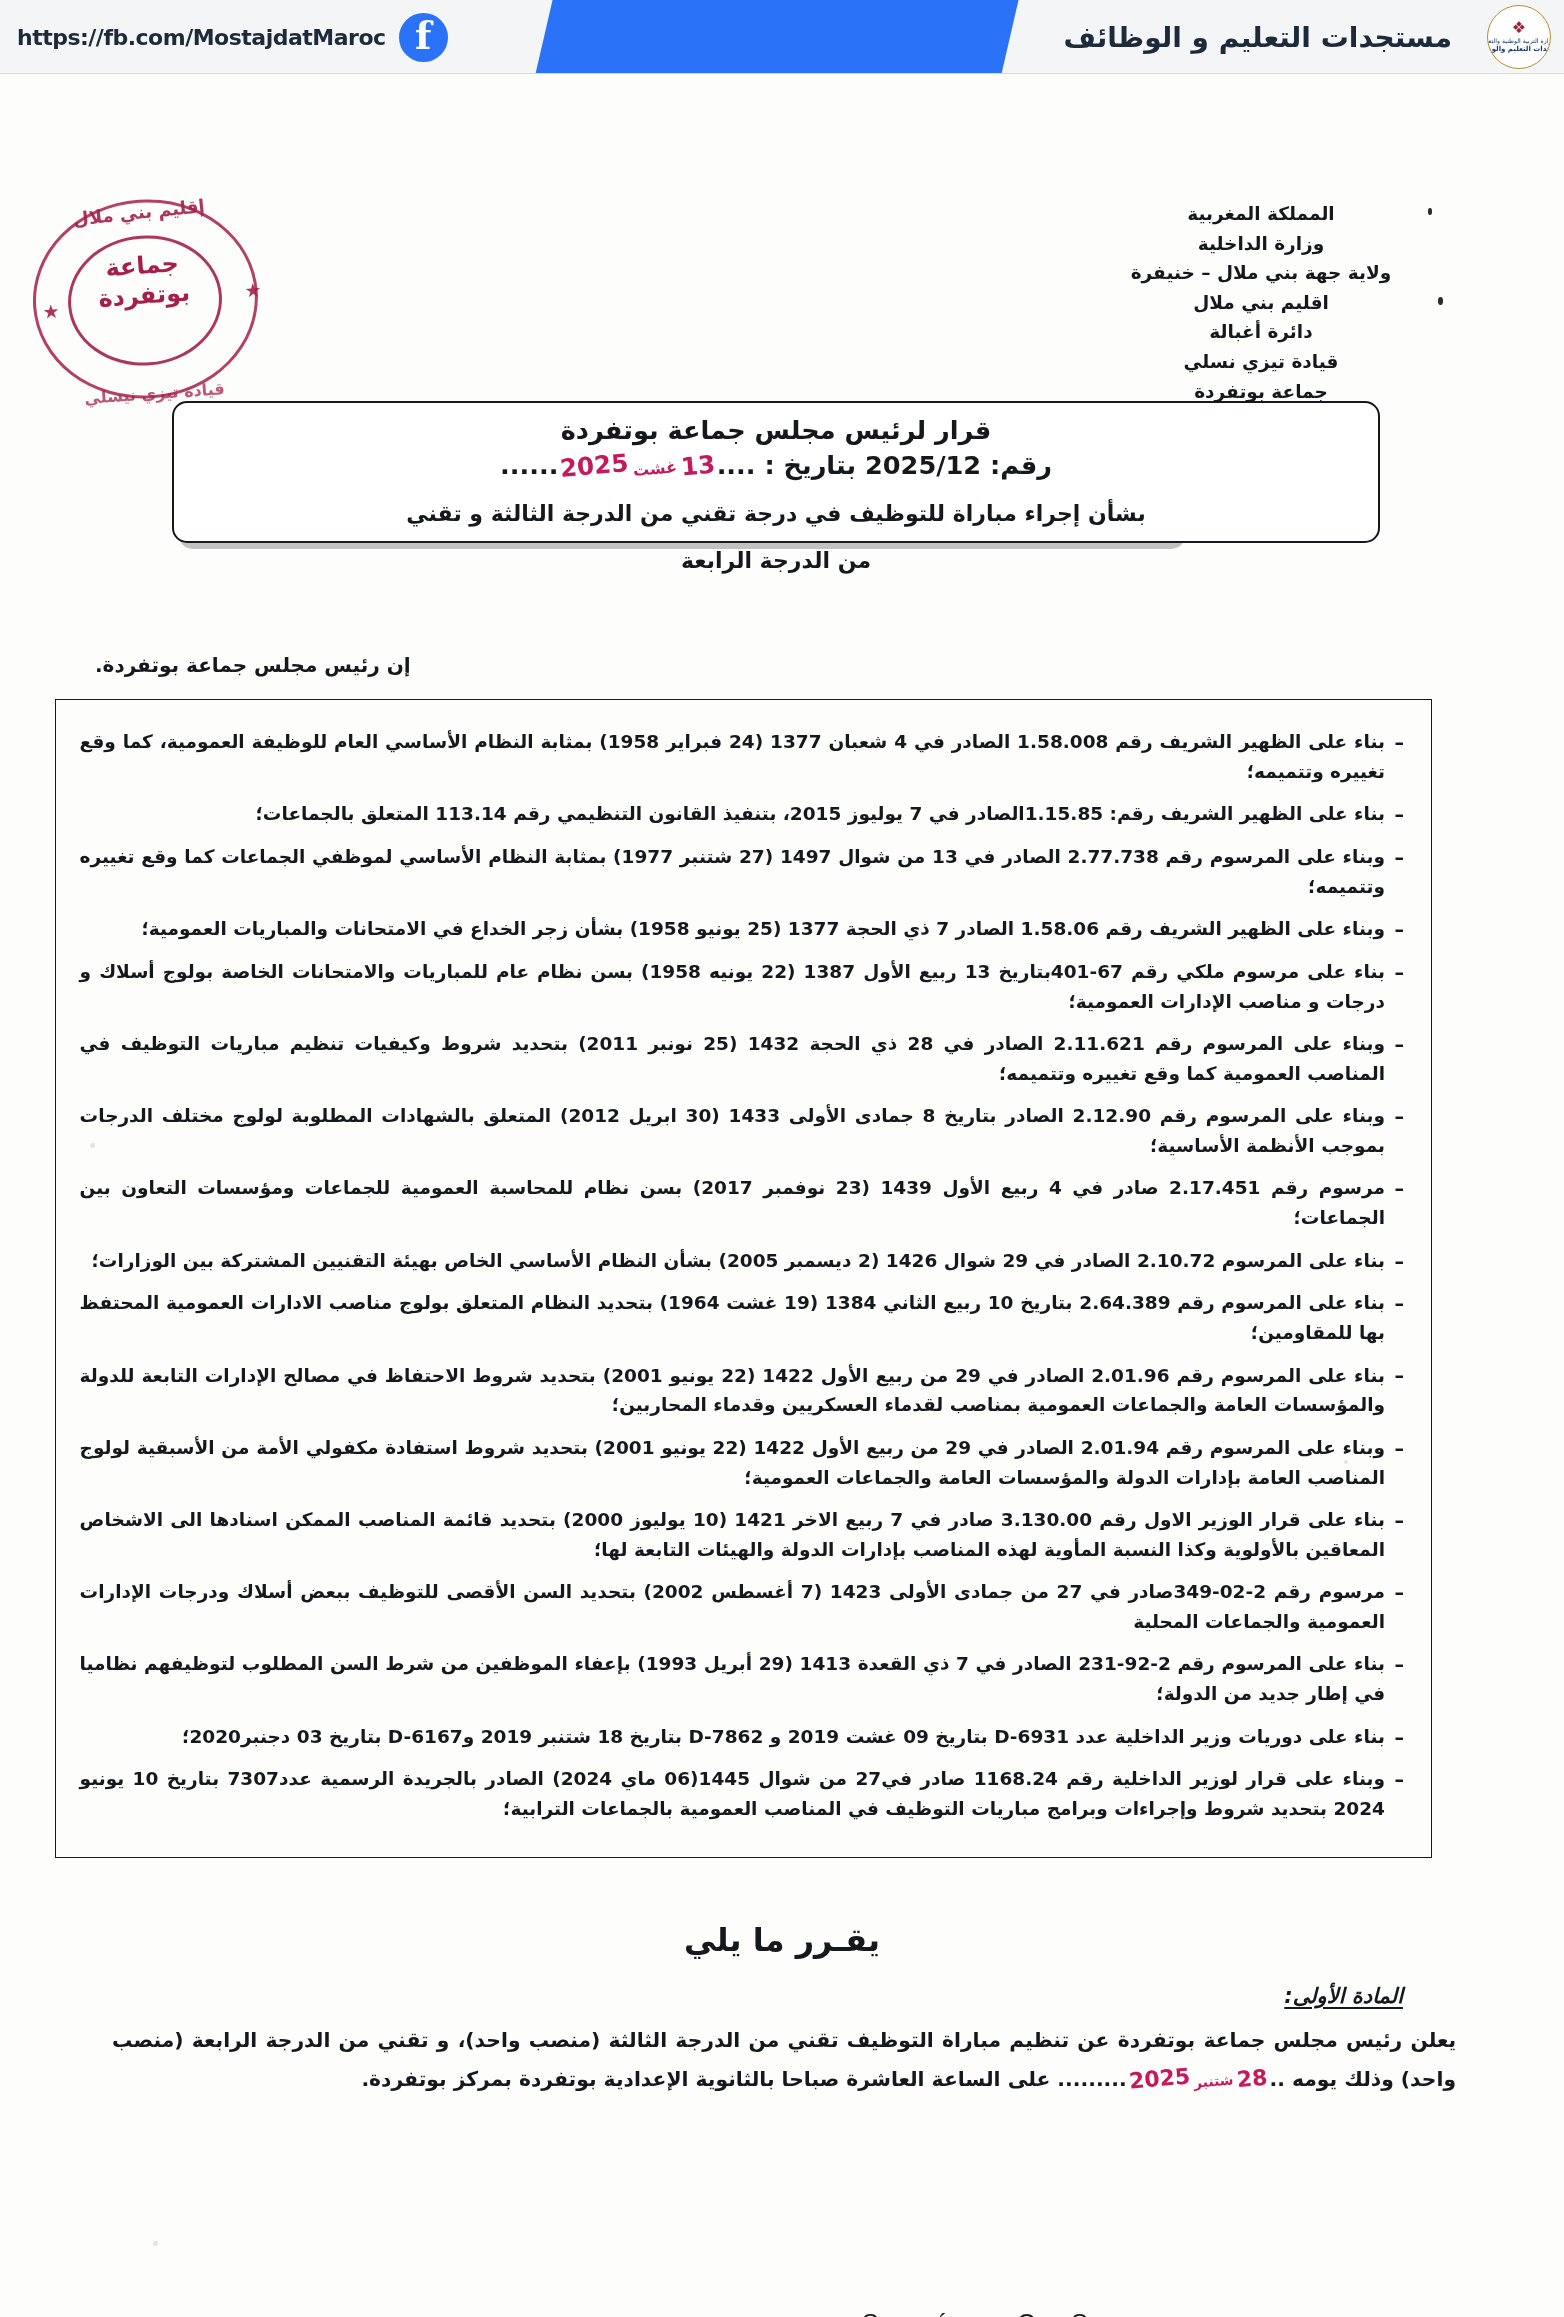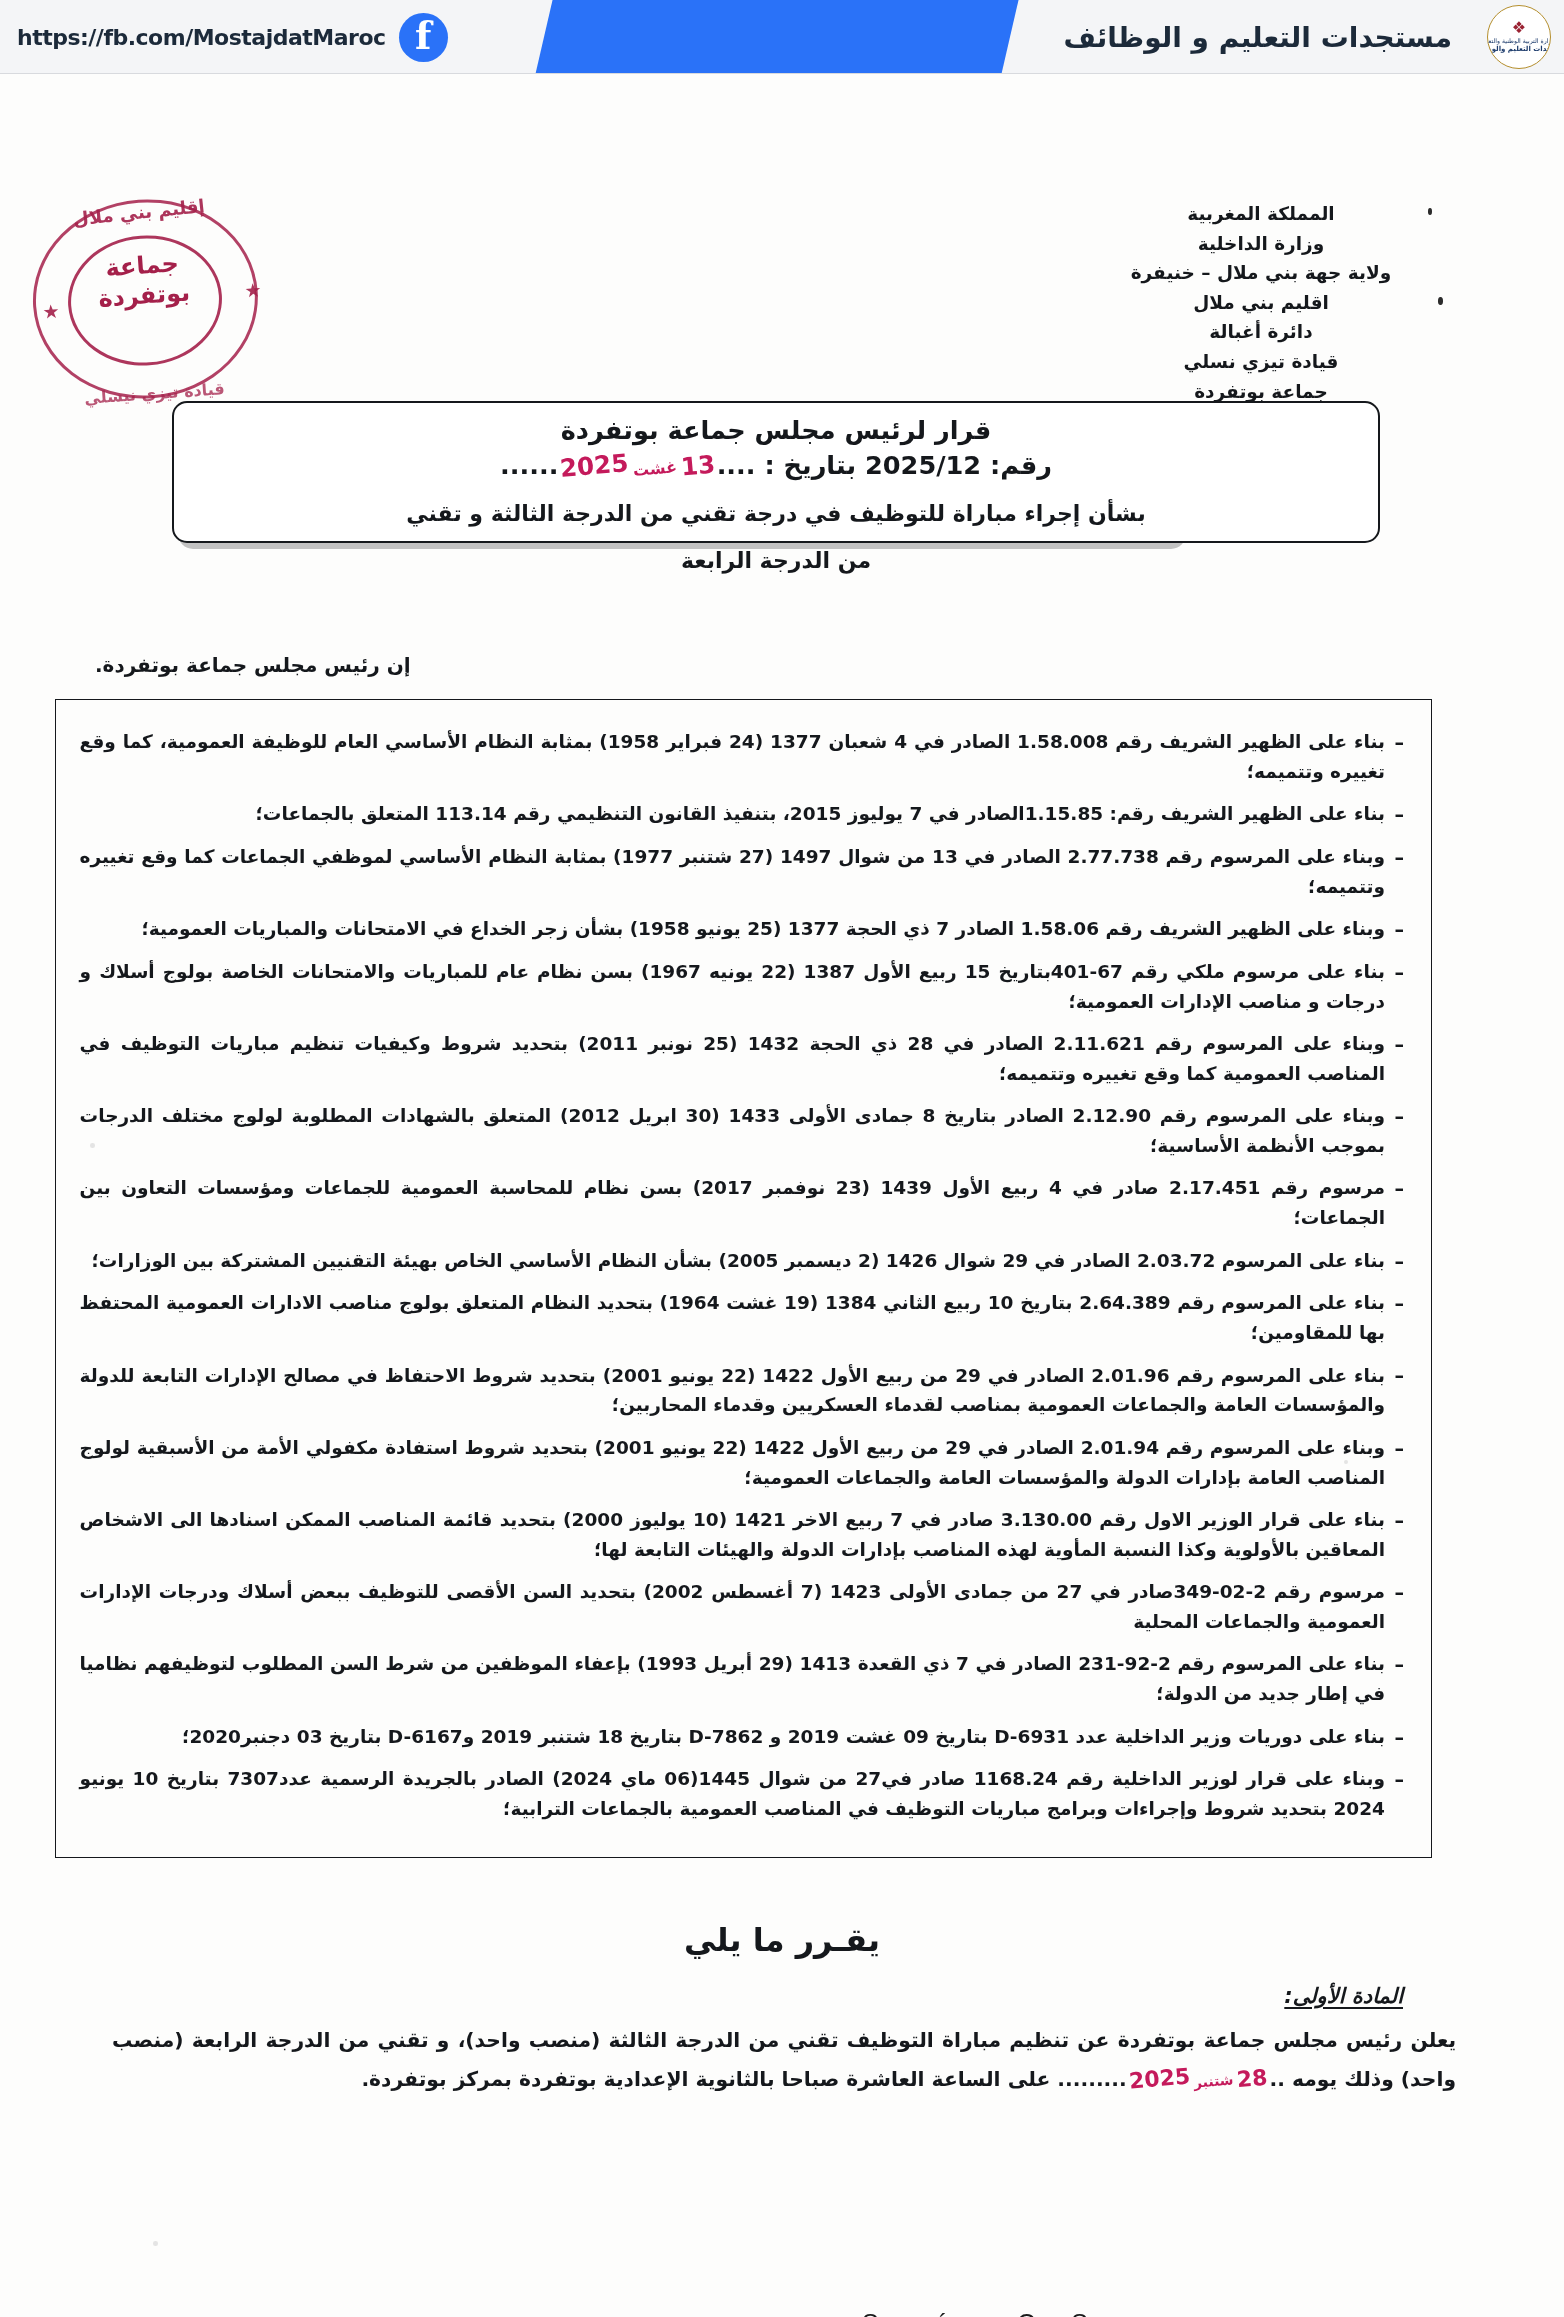--- a/index.html
+++ b/index.html
@@ -522,37 +522,37 @@
     <div class="clause">
       <span class="dash">–</span>
       <span class="ctext">وبناء على المرسوم رقم 2.77.738 الصادر في 13 من شوال 1497 (27 شتنبر 1977) بمثابة النظام الأساسي لموظفي الجماعات كما وقع تغييره وتتميمه؛</span>
     </div>
     <div class="clause">
       <span class="dash">–</span>
       <span class="ctext">وبناء على الظهير الشريف رقم 1.58.06 الصادر 7 ذي الحجة 1377 (25 يونيو 1958) بشأن زجر الخداع في الامتحانات والمباريات العمومية؛</span>
     </div>
     <div class="clause">
       <span class="dash">–</span>
-      <span class="ctext">بناء على مرسوم ملكي رقم 67-401بتاريخ 15 ربيع الأول 1387 (22 يونيه 1967) بسن نظام عام للمباريات والامتحانات الخاصة بولوج أسلاك و درجات و مناصب الإدارات العمومية؛</span>
+      <span class="ctext">بناء على مرسوم ملكي رقم 67-401بتاريخ 13 ربيع الأول 1387 (22 يونيه 1958) بسن نظام عام للمباريات والامتحانات الخاصة بولوج أسلاك و درجات و مناصب الإدارات العمومية؛</span>
     </div>
     <div class="clause">
       <span class="dash">–</span>
       <span class="ctext">وبناء على المرسوم رقم 2.11.621 الصادر في 28 ذي الحجة 1432 (25 نونبر 2011) بتحديد شروط وكيفيات تنظيم مباريات التوظيف في المناصب العمومية كما وقع تغييره وتتميمه؛</span>
     </div>
     <div class="clause">
       <span class="dash">–</span>
       <span class="ctext">وبناء على المرسوم رقم 2.12.90 الصادر بتاريخ 8 جمادى الأولى 1433 (30 ابريل 2012) المتعلق بالشهادات المطلوبة لولوج مختلف الدرجات بموجب الأنظمة الأساسية؛</span>
     </div>
     <div class="clause">
       <span class="dash">–</span>
       <span class="ctext">مرسوم رقم 2.17.451 صادر في 4 ربيع الأول 1439 (23 نوفمبر 2017) بسن نظام للمحاسبة العمومية للجماعات ومؤسسات التعاون بين الجماعات؛</span>
     </div>
     <div class="clause">
       <span class="dash">–</span>
-      <span class="ctext">بناء على المرسوم 2.03.72 الصادر في 29 شوال 1426 (2 ديسمبر 2005) بشأن النظام الأساسي الخاص بهيئة التقنيين المشتركة بين الوزارات؛</span>
+      <span class="ctext">بناء على المرسوم 2.10.72 الصادر في 29 شوال 1426 (2 ديسمبر 2005) بشأن النظام الأساسي الخاص بهيئة التقنيين المشتركة بين الوزارات؛</span>
     </div>
     <div class="clause">
       <span class="dash">–</span>
       <span class="ctext">بناء على المرسوم رقم 2.64.389 بتاريخ 10 ربيع الثاني 1384 (19 غشت 1964) بتحديد النظام المتعلق بولوج مناصب الادارات العمومية المحتفظ بها للمقاومين؛</span>
     </div>
     <div class="clause">
       <span class="dash">–</span>
       <span class="ctext">بناء على المرسوم رقم 2.01.96 الصادر في 29 من ربيع الأول 1422 (22 يونيو 2001) بتحديد شروط الاحتفاظ في مصالح الإدارات التابعة للدولة والمؤسسات العامة والجماعات العمومية بمناصب لقدماء العسكريين وقدماء المحاربين؛</span>
     </div>
     <div class="clause">

